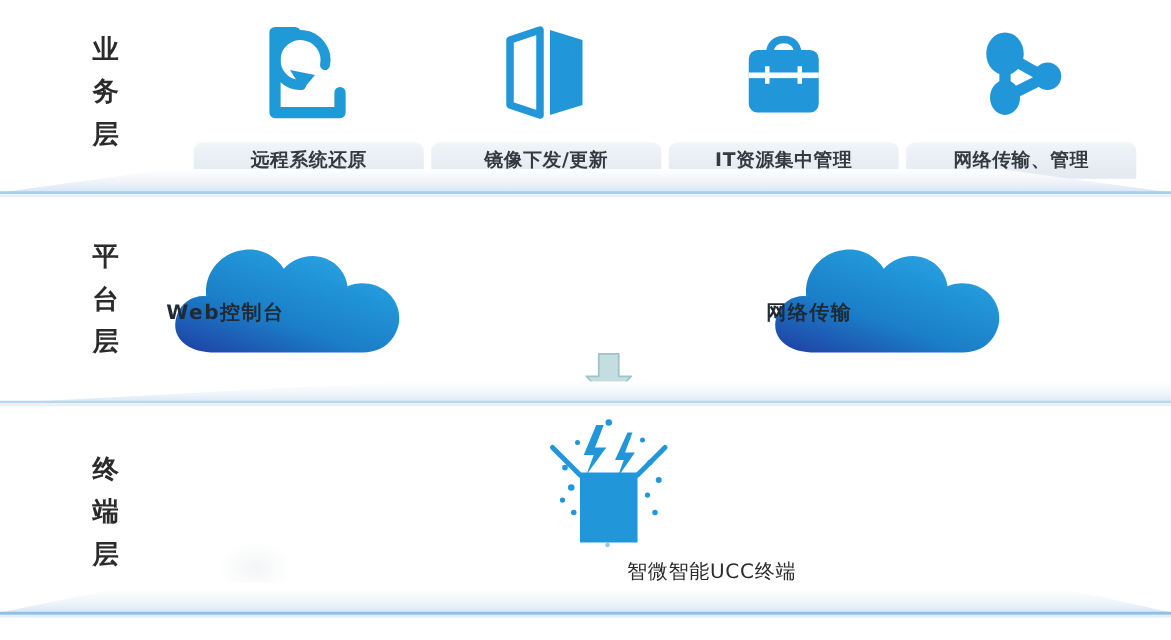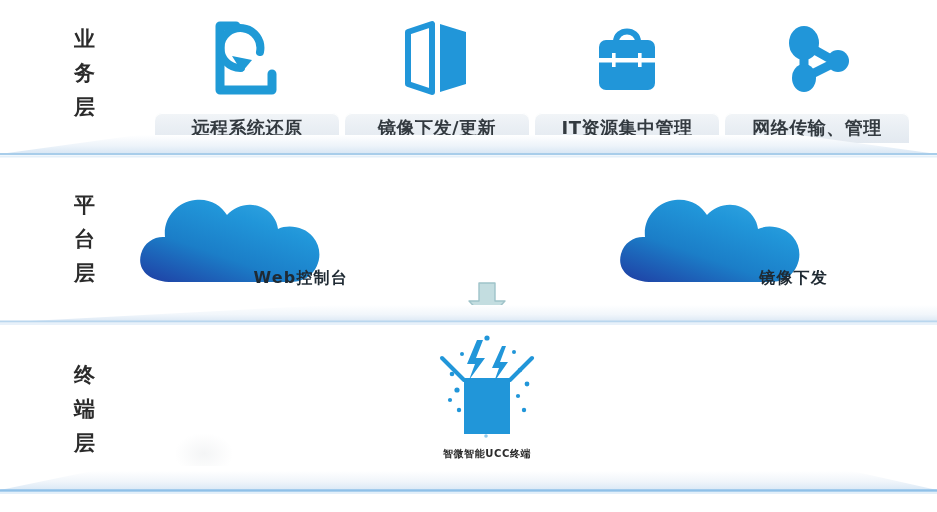--- a/index.html
+++ b/index.html
@@ -57,58 +57,57 @@
     height: 30px;
     border-top-left-radius: 7px;
     border-top-right-radius: 7px;
     background: linear-gradient(180deg, #f2f5f8 0%, #eaeff4 45%, #e3e9f0 100%);
     box-shadow: inset 0 1px 0 #ffffff;
     display: flex;
     align-items: center;
     justify-content: center;
   }
   .pill-text {
-    font-size: 18px;
+    font-size: 15px;
     font-weight: 700;
     color: #333a40;
     letter-spacing: 0.5px;
     white-space: nowrap;
     font-family: "DejaVu Sans", "Liberation Sans", sans-serif;
   }
 
   
   .cloud {
     position: absolute;
     width: 215px;
     height: 112px;
   }
   .cloud svg { display: block; }
   .cloud-text {
     position: absolute;
     left: 0;
     top: 58px;
     width: 215px;
-    text-align: right;
+    text-align: left;
     font-size: 16px;
     font-weight: 700;
     color: #1f2a33;
     letter-spacing: 1.2px;
     white-space: nowrap;
     font-family: "DejaVu Sans", "Liberation Sans", sans-serif;
-    margin-top: 28px;
   }
 
   
   #terminal-graphic { position: absolute; }
   #terminal-label {
     position: absolute;
     width: 300px;
-    text-align: center;
-    font-size: 10px;
-    font-weight: 700;
+    text-align: right;
+    font-size: 16px;
+    font-weight: 400;
     color: #2b2b2b;
     letter-spacing: 0.6px;
     white-space: nowrap;
     font-family: "DejaVu Sans", "Liberation Sans", sans-serif;
   }
   #ghost-artifact {
     position: absolute;
     left: 176px;
     top: 434px;
     width: 56px;
@@ -226,21 +225,21 @@
     <div class="cloud-text">Web控制台</div>
   </div>
 
 
   <div class="cloud" style="left:613px; top:182px;">
     <svg width="215" height="112" viewBox="0 0 215 112">
       <path d="M40 100 C14 100 4 86 8 72 C11 60 22 54 32 55 C30 36 44 20 62 18
                C76 16 88 23 94 33 C102 24 116 20 128 25 C138 29 144 38 145 47
                C156 42 172 45 180 55 C190 67 188 84 176 94 C170 99 162 100 155 100 Z" fill="url(#cloudgrad)"></path>
     </svg>
-    <div class="cloud-text">镜像下发</div>
+    <div class="cloud-text">网络传输</div>
   </div>
 
   <div id="down-arrow" style="left:466px; top:281px;">
     <svg width="42" height="42" viewBox="0 0 42 42">
       <path d="M13 2 L29 2 L29 20 L39 20 L21 39 L3 20 L13 20 Z" fill="#c3dde0" stroke="#9fc3c9" stroke-width="1.4" stroke-linejoin="round"></path>
     </svg>
   </div>
 
   <div class="divider" style="top:305px;">
     <svg width="937" height="22" viewBox="0 0 937 22">

